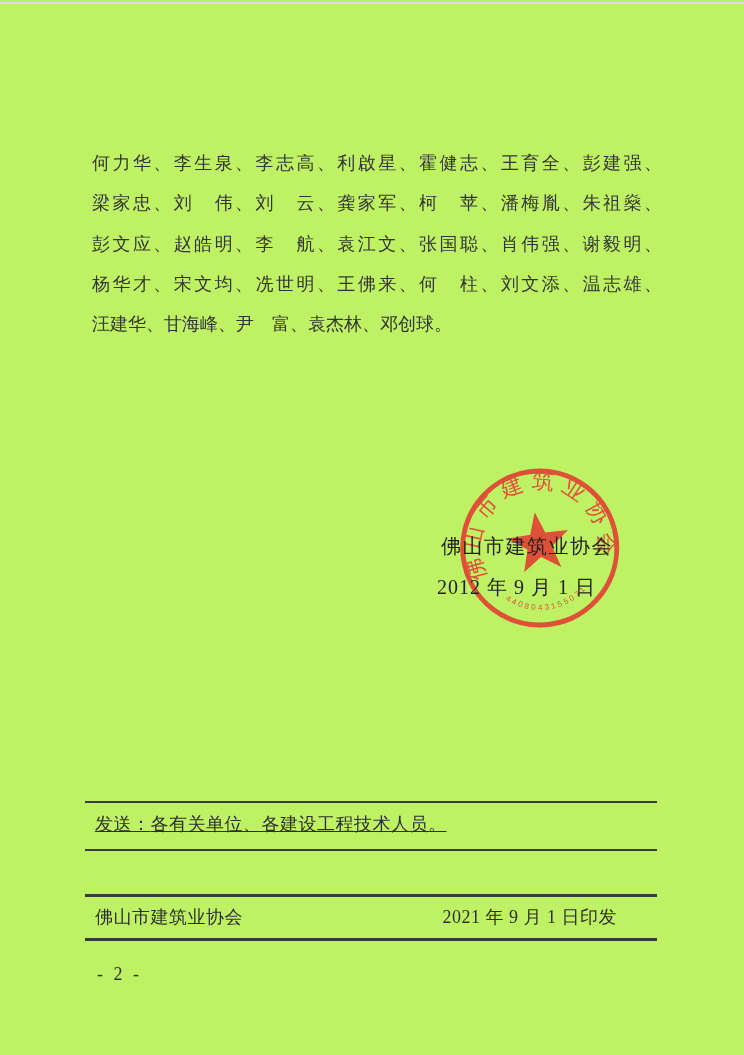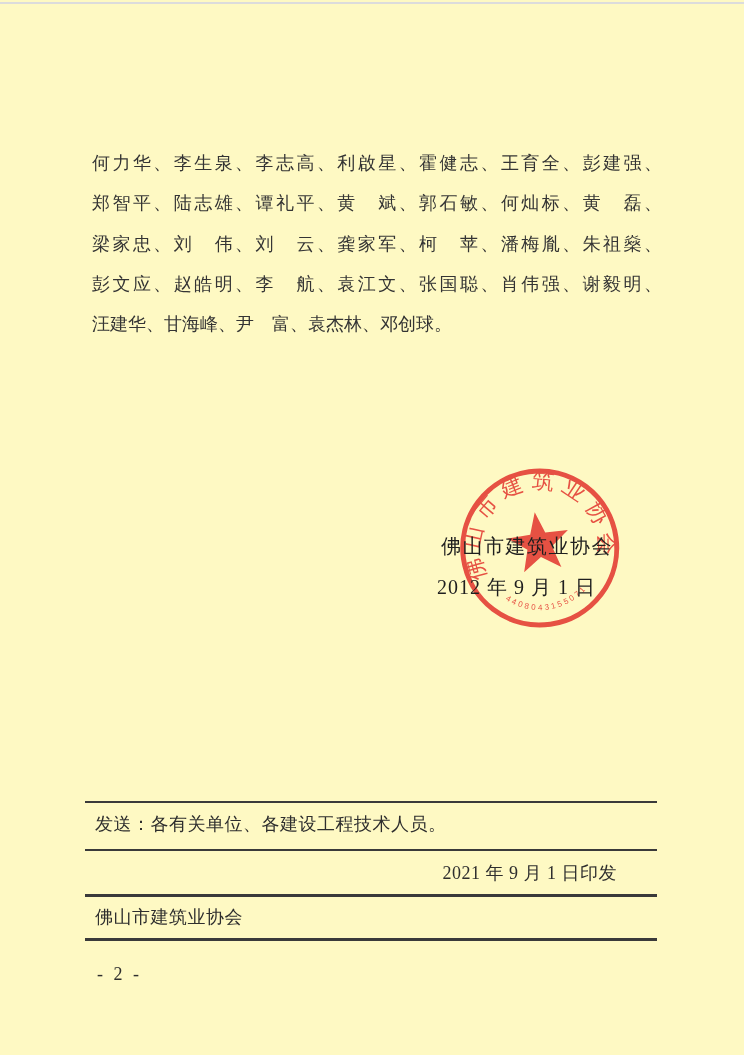--- a/index.html
+++ b/index.html
@@ -1,19 +1,19 @@
 <!DOCTYPE html>
 <html><head>
 <meta charset="utf-8">
 <style>
   html,body{margin:0;padding:0;background:#ffffff;}
   #page{
     position:relative;
     width:744px;height:1055px;
-    background:#fef9c3;
+    background:#bef264;
     overflow:hidden;
     font-family:"Liberation Serif", serif;
     color:#333;
   }
   .scan-edge-top{
     position:absolute;top:2px;left:0;width:744px;height:2px;
     background:#dcdcdc;
   }
   
   .names{
@@ -42,43 +42,43 @@
   
   .rule{position:absolute;left:85px;width:572px;background:#3a3a3a;}
   .rule1{top:801px;height:2px;}
   .rule2{top:849px;height:2px;}
   .rule3{top:894px;height:3px;}
   .rule4{top:938px;height:3px;}
   .foot-row{
     position:absolute;left:95px;font-size:18px;color:#2e2e2e;
     letter-spacing:0.5px;
   }
-  .send-row{top:812px;}
+  .send-row{top:812px;text-decoration:underline;}
   .cc-row{top:858px;}
   .issuer{top:905px;}
   .print-date{
-    position:absolute;right:127px;top:861px;
+    position:absolute;right:127px;top:905px;
     font-size:18px;color:#2e2e2e;letter-spacing:0.5px;
   }
   .page-num{
     position:absolute;left:97px;top:964px;
     font-size:18px;color:#2e2e2e;letter-spacing:3px;
   }
 </style>
 </head>
 <body>
 
 <div id="page">
   <div class="scan-edge-top"></div>
 
   <div class="names">
     <p>何力华、李生泉、李志高、利啟星、霍健志、王育全、彭建强、</p>
-    <p>郑智平、陆志雄、谭礼平、黄　斌、郭石敏、何灿标、黄　磊、</p>
     <p>梁家忠、刘　伟、刘　云、龚家军、柯　苹、潘梅胤、朱祖燊、</p>
     <p>彭文应、赵皓明、李　航、袁江文、张国聪、肖伟强、谢毅明、</p>
+    <p>杨华才、宋文均、冼世明、王佛来、何　柱、刘文添、温志雄、</p>
     <p class="last">汪建华、甘海峰、尹　富、袁杰林、邓创球。</p>
   </div>
 
   <div class="seal" style="color: rgb(227, 58, 50);">
     <svg viewBox="0 0 180 180" width="180" height="180">
       <circle cx="90" cy="88" r="77" fill="none" stroke="currentColor" stroke-width="5"></circle>
       <polygon fill="currentColor" points="90,52 97.6,73.5 120.4,74.1 102.4,88 108.8,109.9 90,97 71.2,109.9 77.6,88 59.6,74.1 82.4,73.5"></polygon>
       <path id="sealArc" d="M 35.6,113.4 A 60,60 0 1 1 144.4,113.4" fill="none"></path>
       <text font-size="22" fill="currentColor" letter-spacing="7" font-family="Liberation Serif, serif">
         <textPath href="#sealArc" startOffset="50%" text-anchor="middle">佛山市建筑业协会</textPath>

